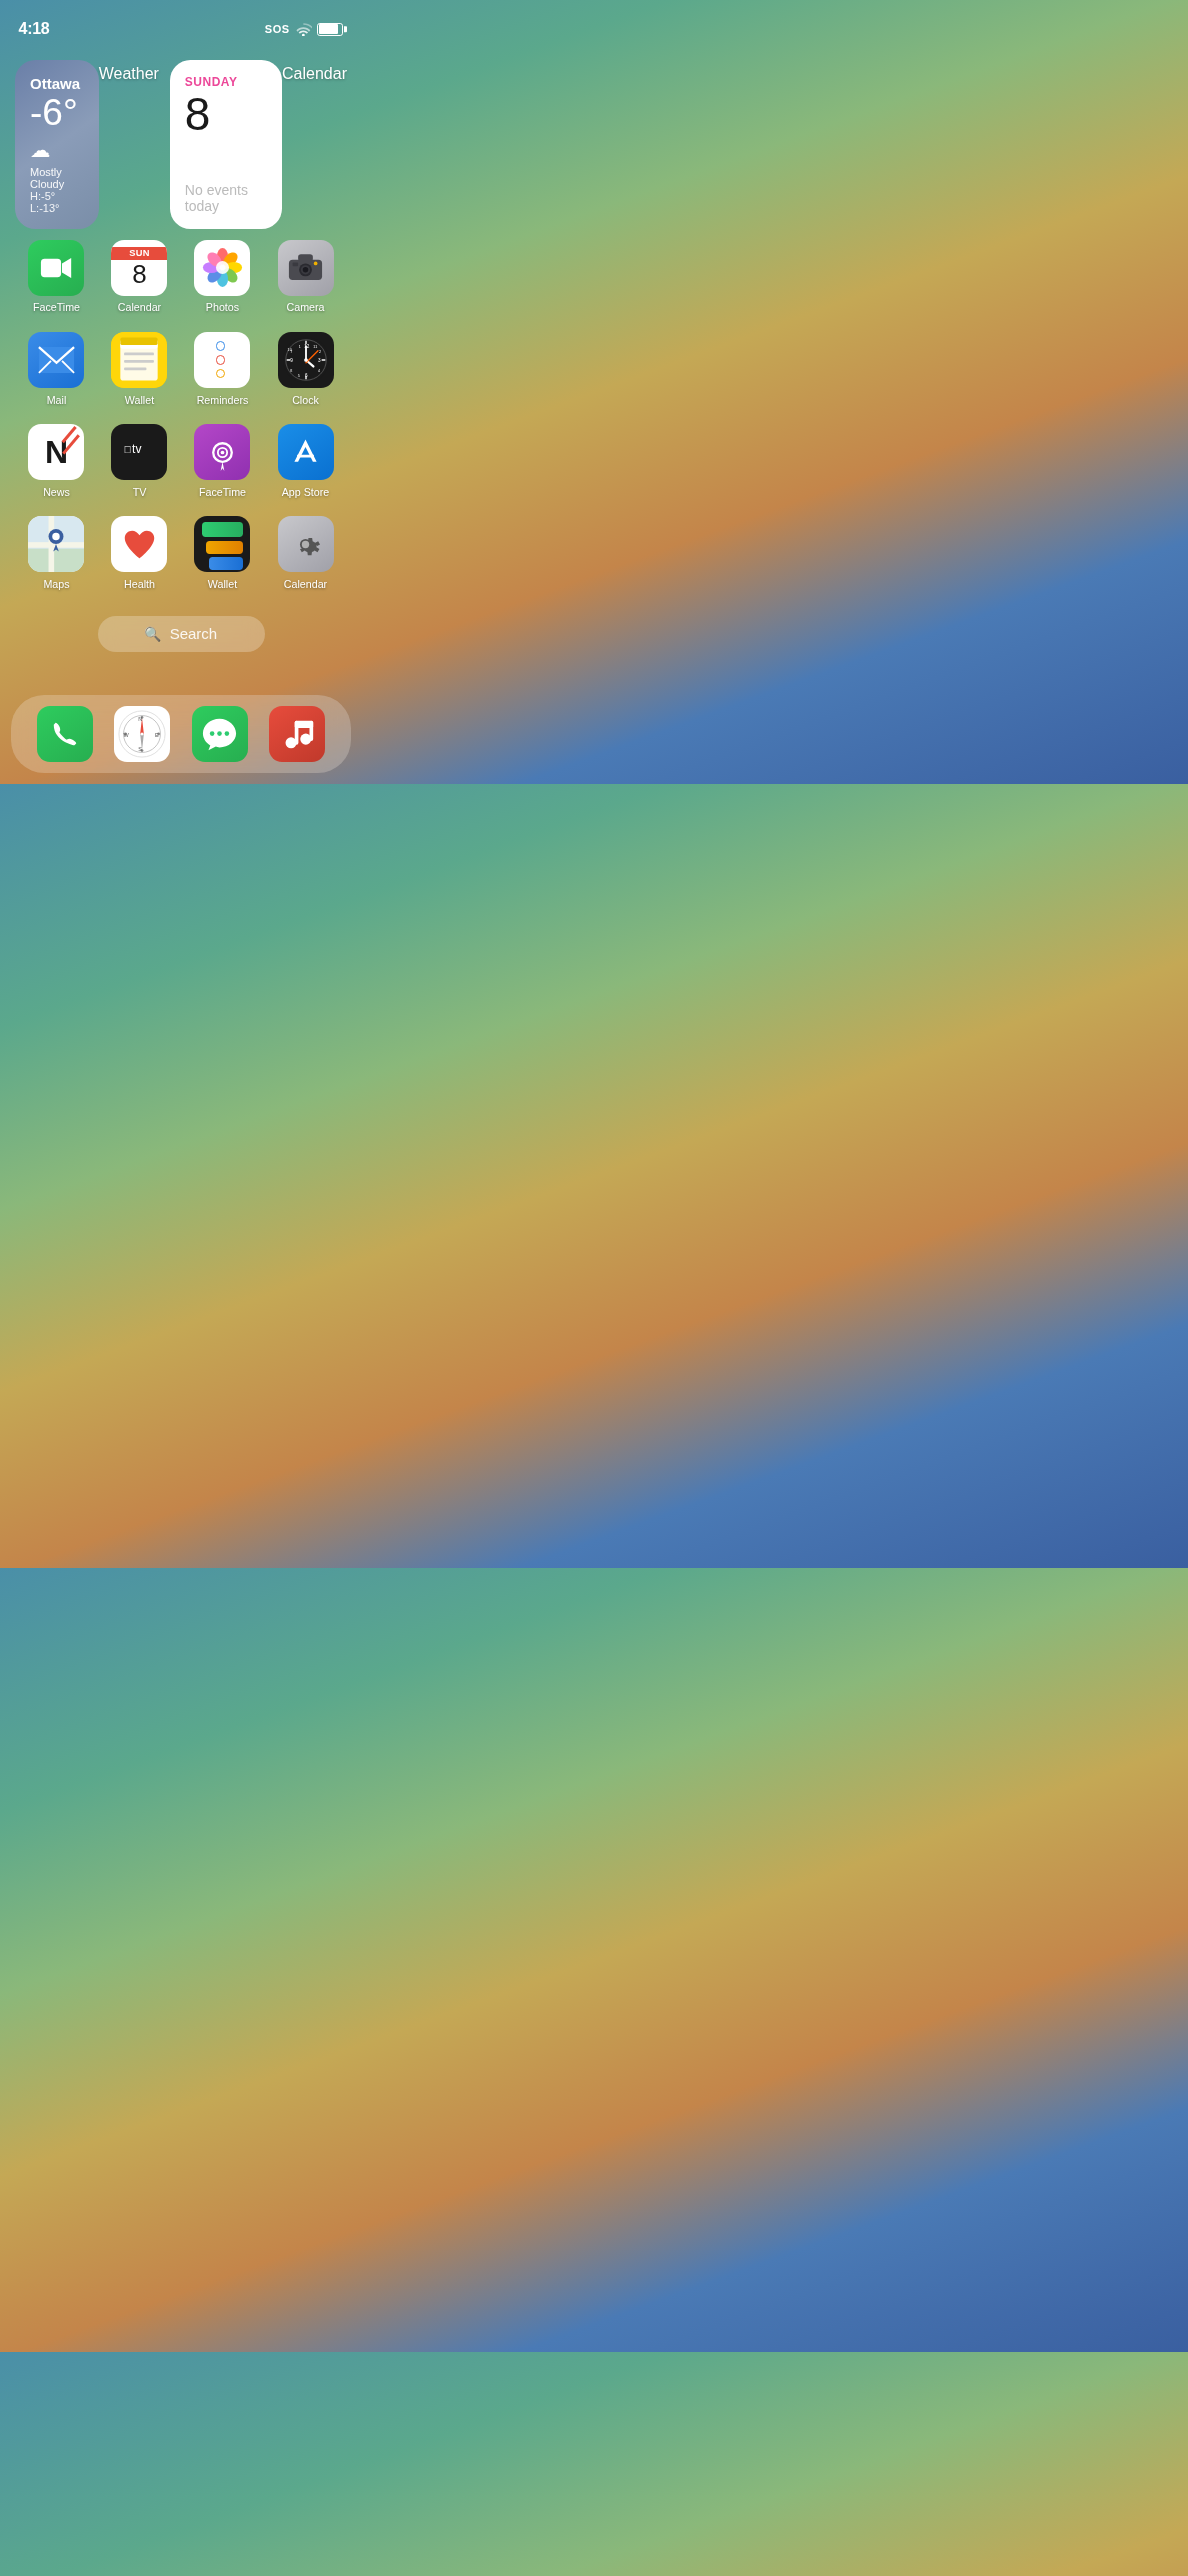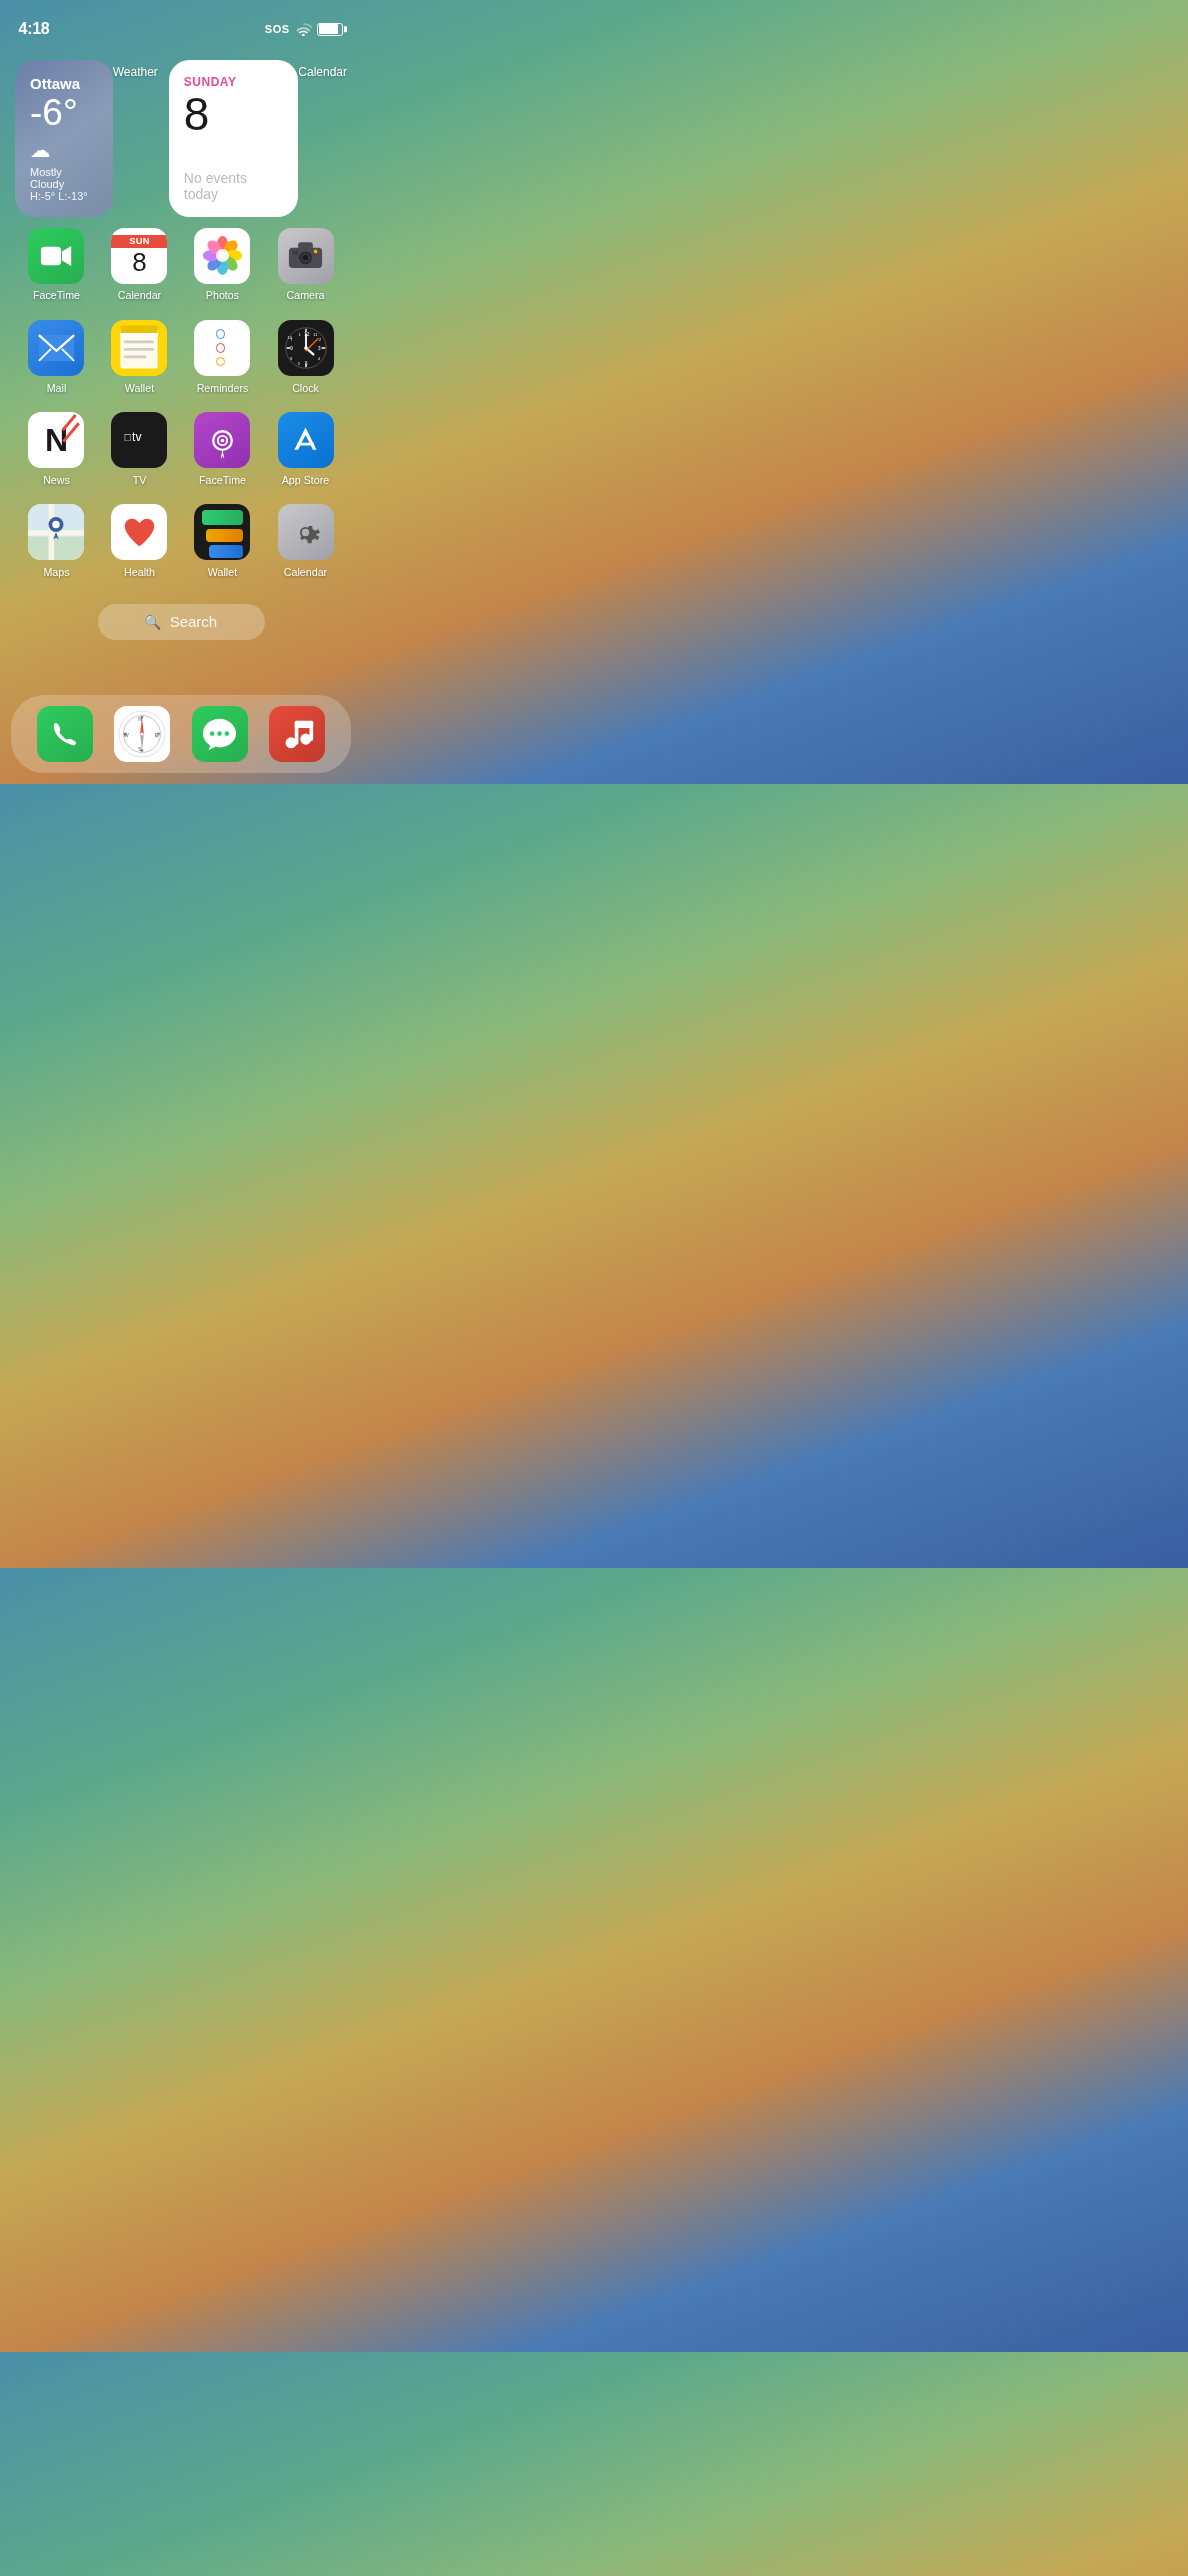--- a/index.html
+++ b/index.html
@@ -111,21 +111,21 @@
       font-weight: 400;
       opacity: 0.95;
     }
     .weather-hl {
       font-size: 11px;
       opacity: 0.9;
     }
     .widget-label {
       text-align: center;
       color: white;
-      font-size: 12px;
+      font-size: 16px;
       margin-top: 5.6px;
       font-weight: 400;
       text-shadow: 0 0.9px 2.8px rgba(0,0,0,0.3);
     }
 
     
     .calendar-widget {
       flex: 1;
       background: white;
       border-radius: 20.4px;

